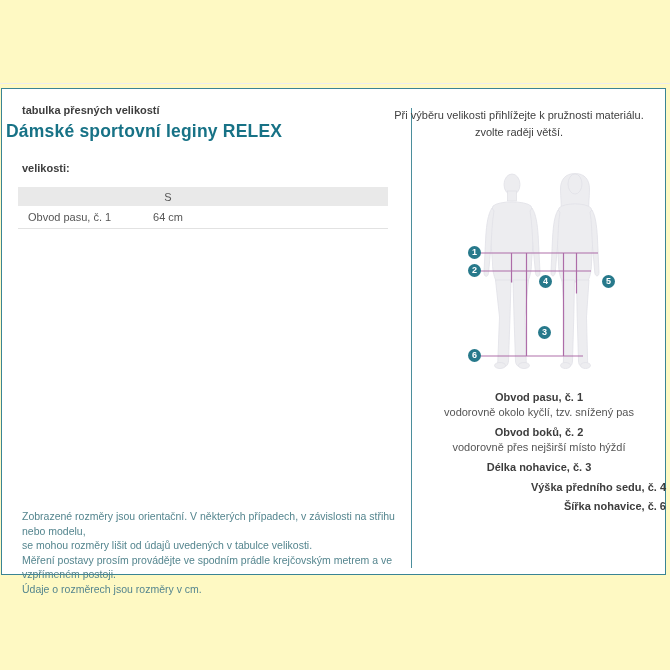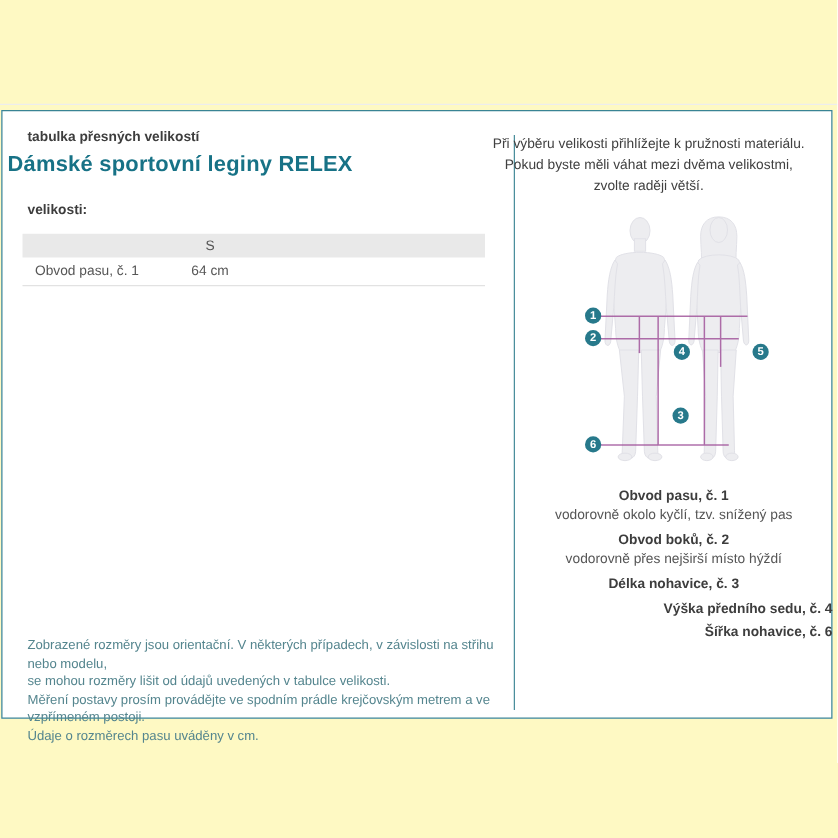--- a/index.html
+++ b/index.html
@@ -68,26 +68,25 @@
     <div class="t-row">
       <div class="t-col-label">Obvod pasu, č. 1</div>
       <div class="t-col-size">64 cm</div>
     </div>
   </div>
 
   <div class="disclaimer">
     <div>Zobrazené rozměry jsou orientační. V některých případech, v závislosti na střihu nebo modelu,</div>
     <div>se mohou rozměry lišit od údajů uvedených v tabulce velikosti.</div>
     <div>Měření postavy prosím provádějte ve spodním prádle krejčovským metrem a ve vzpřímeném postoji.</div>
-    <div>Údaje o rozměrech pasu uváděny v cm.</div>
+    <div>Údaje o rozměrech jsou rozměry v cm.</div>
   </div>
 
   <div class="intro">
     <div>Při výběru velikosti přihlížejte k pružnosti materiálu.</div>
-    <div>Pokud byste měli váhat mezi dvěma velikostmi,</div>
     <div>zvolte raději větší.</div>
   </div>
 
   <svg class="diagram-svg" viewBox="0 0 260 210">
     <g fill="#ededf0" stroke="#e1e1e7" stroke-width="0.8">
 
       <ellipse cx="104" cy="19.5" rx="8" ry="10.5"></ellipse>
       <rect x="99.5" y="26" width="9" height="10"></rect>
       <path d="M85,41 C91,35.5 117,35.5 123,41 C126,49 126.5,60 125.5,72 L123.5,98 C123.5,107 121.5,113 119.5,117 L88.5,117 C86.5,113 84.5,107 84.5,98 L82.5,72 C81.5,60 82,49 85,41 Z"></path>
       <path d="M84,43 C80,49 78.6,59 77.8,71 L76,107 C75.7,112 79.5,113 80.5,108.5 L83,81 C83.8,69 84,57 86,46 Z"></path>

